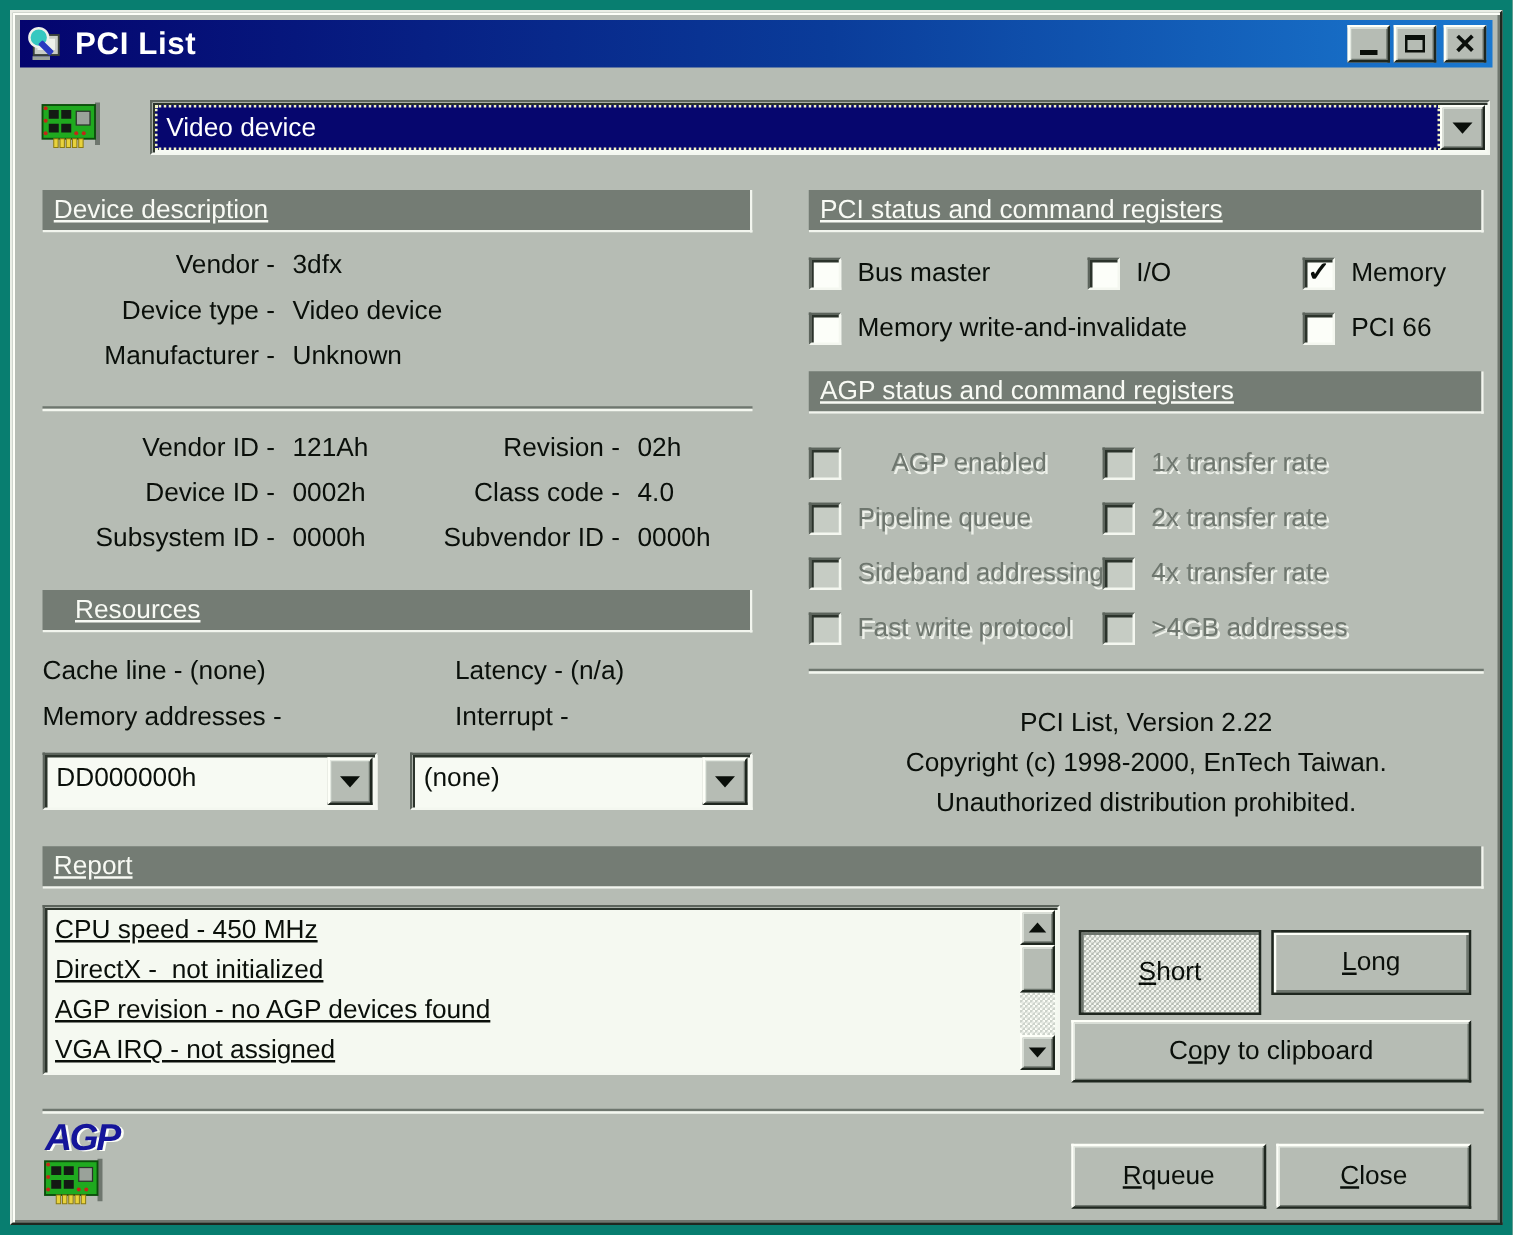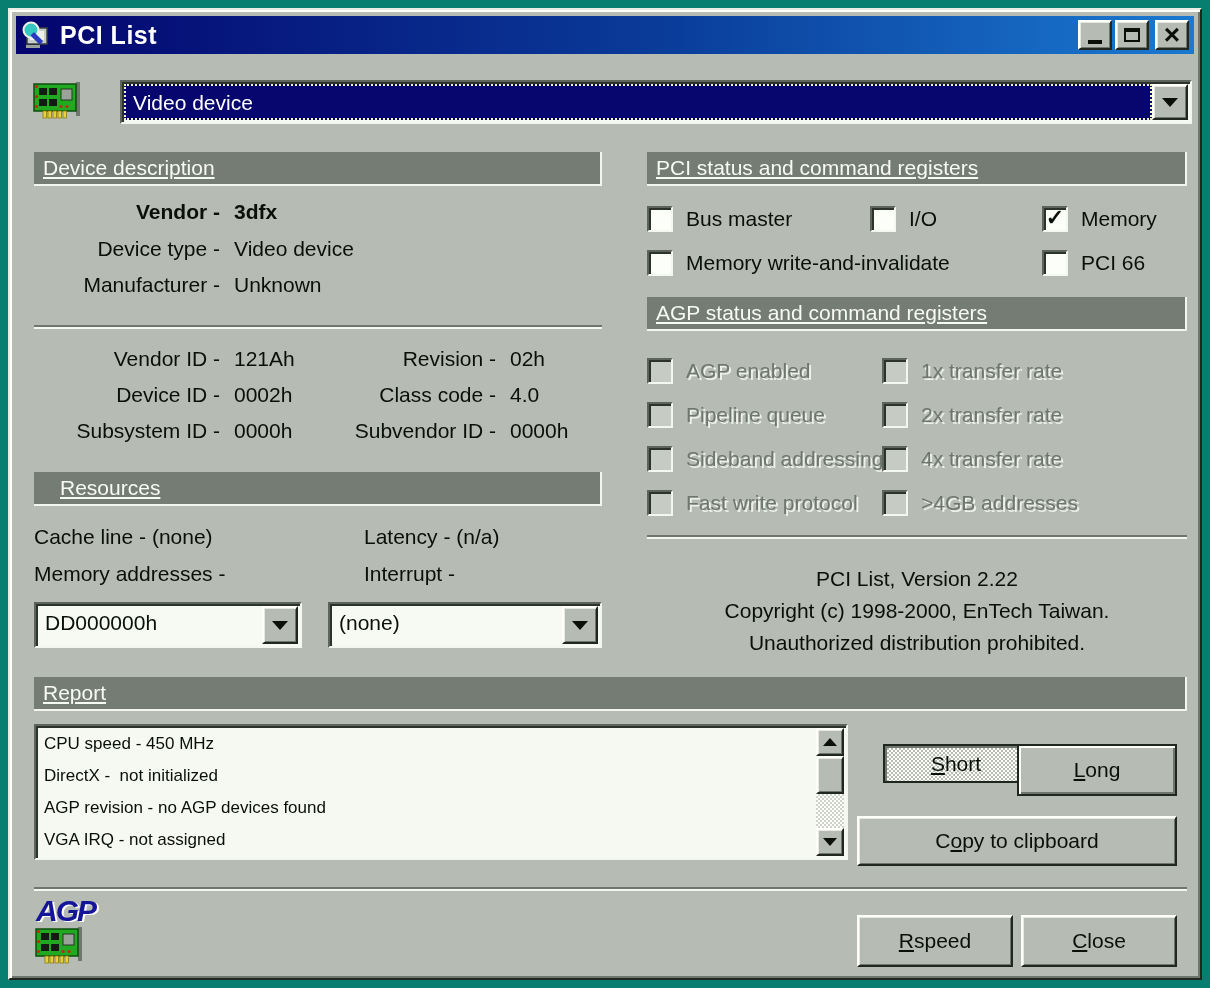--- a/index.html
+++ b/index.html
@@ -104,21 +104,21 @@
 
   
   .listbox {
     position:absolute; left:24px; top:714px; width:814px; height:136px;
     background:#f5f9f1;
     border-top:2px solid #5c645c; border-left:2px solid #5c645c;
     border-right:2px solid #f4f7f0; border-bottom:2px solid #f4f7f0;
     box-shadow: inset 2px 2px 0 #2b332b;
   }
   .report-lines { position:absolute; left:4px; top:2px; right:34px; bottom:2px; overflow:hidden; }
-  .report-line { font-size:17px; line-height:32px; padding-left:4px; white-space:pre; }
+  .report-line { font-size:21px; line-height:32px; padding-left:4px; white-space:pre;text-decoration:underline; }
   .scrollbar {
     position:absolute; top:2px; right:2px; bottom:2px; width:28px;
     background-color:#cdd3cb;
     background-image:
       linear-gradient(45deg,#fdfff8 25%,transparent 25%,transparent 75%,#fdfff8 75%),
       linear-gradient(45deg,#fdfff8 25%,transparent 25%,transparent 75%,#fdfff8 75%);
     background-size:4px 4px; background-position:0 0,2px 2px;
   }
   .sb-btn {
     position:absolute; left:0; width:28px; height:28px; background:#b6bcb4;
@@ -218,21 +218,21 @@
 
   <div class="combo" style="left:110px; top:70px; width:1072px; height:44px;">
     <span class="value selected">Video device</span>
     <div class="drop-btn">
         <span class="arrow-down"></span>
       </div>
   </div>
 
   <div class="sect-header" style="left:24px; top:142px; width:568px;">Device description</div>
 
-  <div class="desc-row" style="left:24px; top:190px;font-weight:bold;">
+  <div class="desc-row" style="left:24px; top:190px;">
     <span class="lbl">Vendor -</span>
     <span class="val">3dfx</span>
   </div>
   <div class="desc-row" style="left:24px; top:227px;">
     <span class="lbl">Device type -</span>
     <span class="val">Video device</span>
   </div>
   <div class="desc-row" style="left:24px; top:263px;">
     <span class="lbl">Manufacturer -</span>
     <span class="val">Unknown</span>
@@ -307,21 +307,21 @@
   </div>
   <div class="check-item" style="left:1032px; top:240px;">
     <span class="checkbox">
         <span class="mark"></span>
       </span>
     <span class="check-label">PCI 66</span>
   </div>
 
   <div class="sect-header" style="left:637px; top:287px; width:540px;">AGP status and command registers</div>
 
-  <div class="check-item disabled" style="left:637px; top:348px;">
+  <div class="check-item disabled" style="left:637px; top:348px;gap:27px;">
     <span class="checkbox">
         <span class="mark"></span>
       </span>
     <span class="check-label">AGP enabled</span>
   </div>
   <div class="check-item disabled" style="left:872px; top:348px;">
     <span class="checkbox">
         <span class="mark"></span>
       </span>
     <span class="check-label">1x transfer rate</span>
@@ -382,21 +382,21 @@
       <div class="sb-btn sb-up">
           <span class="arrow-up-g"></span>
         </div>
       <div class="sb-thumb"></div>
       <div class="sb-btn sb-down">
           <span class="arrow-down-g"></span>
         </div>
     </div>
   </div>
 
-  <div class="btn pressed" style="left:873px; top:734px; width:146px; height:39px;text-align:right;">
+  <div class="btn pressed" style="left:853px; top:734px; width:146px; height:68px;text-align:right;">
     <span><span></span><span class="accel">S</span><span>hort</span></span>
   </div>
   <div class="btn default-raised" style="left:1007px; top:734px; width:160px; height:52px;">
     <span><span></span><span class="accel">L</span><span>ong</span></span>
   </div>
   <div class="btn" style="left:847px; top:806px; width:320px; height:50px;">
     <span><span>C</span><span class="accel">o</span><span>py to clipboard</span></span>
   </div>
 
   <div class="divider" style="left:24px; top:877px; width:1153px;"></div>
@@ -416,19 +416,19 @@
     <circle cx="31" cy="30.5" r="1.6" fill="#c22718"></circle>
     <circle cx="37" cy="30.5" r="1.6" fill="#c22718"></circle>
     <rect x="13" y="35" width="3.5" height="7" fill="#e8d23c" stroke="#8a7a10" stroke-width="0.8"></rect>
     <rect x="18" y="35" width="3.5" height="7" fill="#e8d23c" stroke="#8a7a10" stroke-width="0.8"></rect>
     <rect x="23" y="35" width="3.5" height="7" fill="#e8d23c" stroke="#8a7a10" stroke-width="0.8"></rect>
     <rect x="28" y="35" width="3.5" height="7" fill="#e8d23c" stroke="#8a7a10" stroke-width="0.8"></rect>
     <rect x="33" y="35" width="3.5" height="7" fill="#e8d23c" stroke="#8a7a10" stroke-width="0.8"></rect>
   </svg>
 
   <div class="btn" style="left:847px; top:905px; width:156px; height:52px;">
-    <span><span></span><span class="accel">R</span><span>speed</span></span>
+    <span><span></span><span class="accel">R</span><span>queue</span></span>
   </div>
   <div class="btn" style="left:1011px; top:905px; width:156px; height:52px;">
     <span><span></span><span class="accel">C</span><span>lose</span></span>
   </div>
 
 </div>
 
 </body></html>

